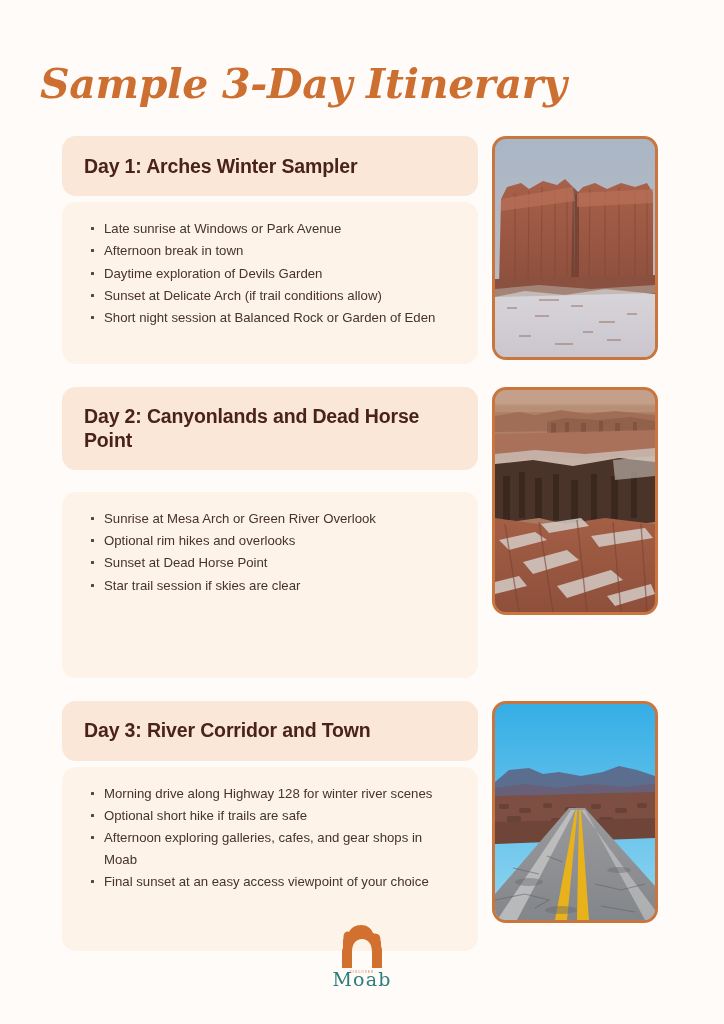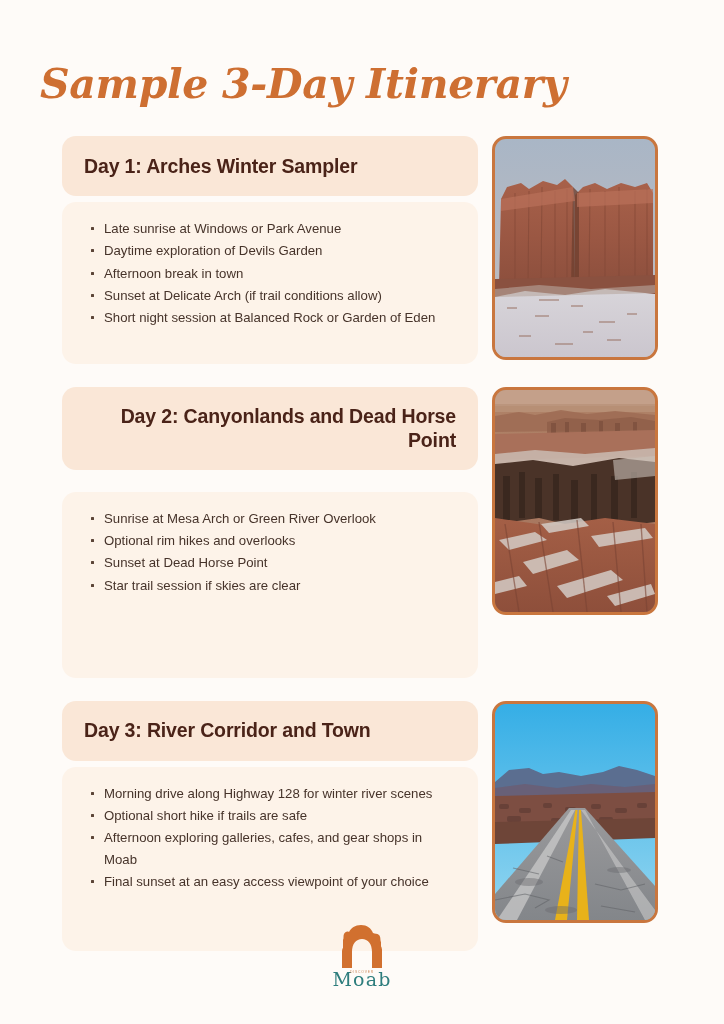--- a/index.html
+++ b/index.html
@@ -58,21 +58,20 @@
     min-height: 26px;
     display: flex;
     align-items: center;
   }
   .day-header-text {
     font-size: 19.5px;
     font-weight: bold;
     color: #4A2318;
     line-height: 1.25;
     letter-spacing: -0.15px;
-    text-align: right;
   }
 
   .day-body {
     background: #FDF3E9;
     border-radius: 14px;
     padding: 16px 20px 18px 20px;
     display: flex;
     align-items: flex-start;
   }
   .day-body ul {
@@ -158,22 +157,22 @@
 <div class="content">
 
   <div class="day-row d1">
     <div class="text-col">
       <div class="day-header">
         <div class="day-header-text">Day 1: Arches Winter Sampler</div>
       </div>
       <div class="day-body">
         <ul>
           <li>Late sunrise at Windows or Park Avenue</li>
+          <li>Afternoon break in town</li>
           <li>Daytime exploration of Devils Garden</li>
-          <li>Afternoon break in town</li>
           <li>Sunset at Delicate Arch (if trail conditions allow)</li>
           <li>Short night session at Balanced Rock or Garden of Eden</li>
         </ul>
       </div>
     </div>
     <div class="photo" style="height:224px;">
       <svg viewBox="0 0 160 218" preserveAspectRatio="none">
         <defs>
           <linearGradient id="sky1" x1="0" y1="0" x2="0" y2="1">
             <stop offset="0" stop-color="#A9B6C6"></stop>

